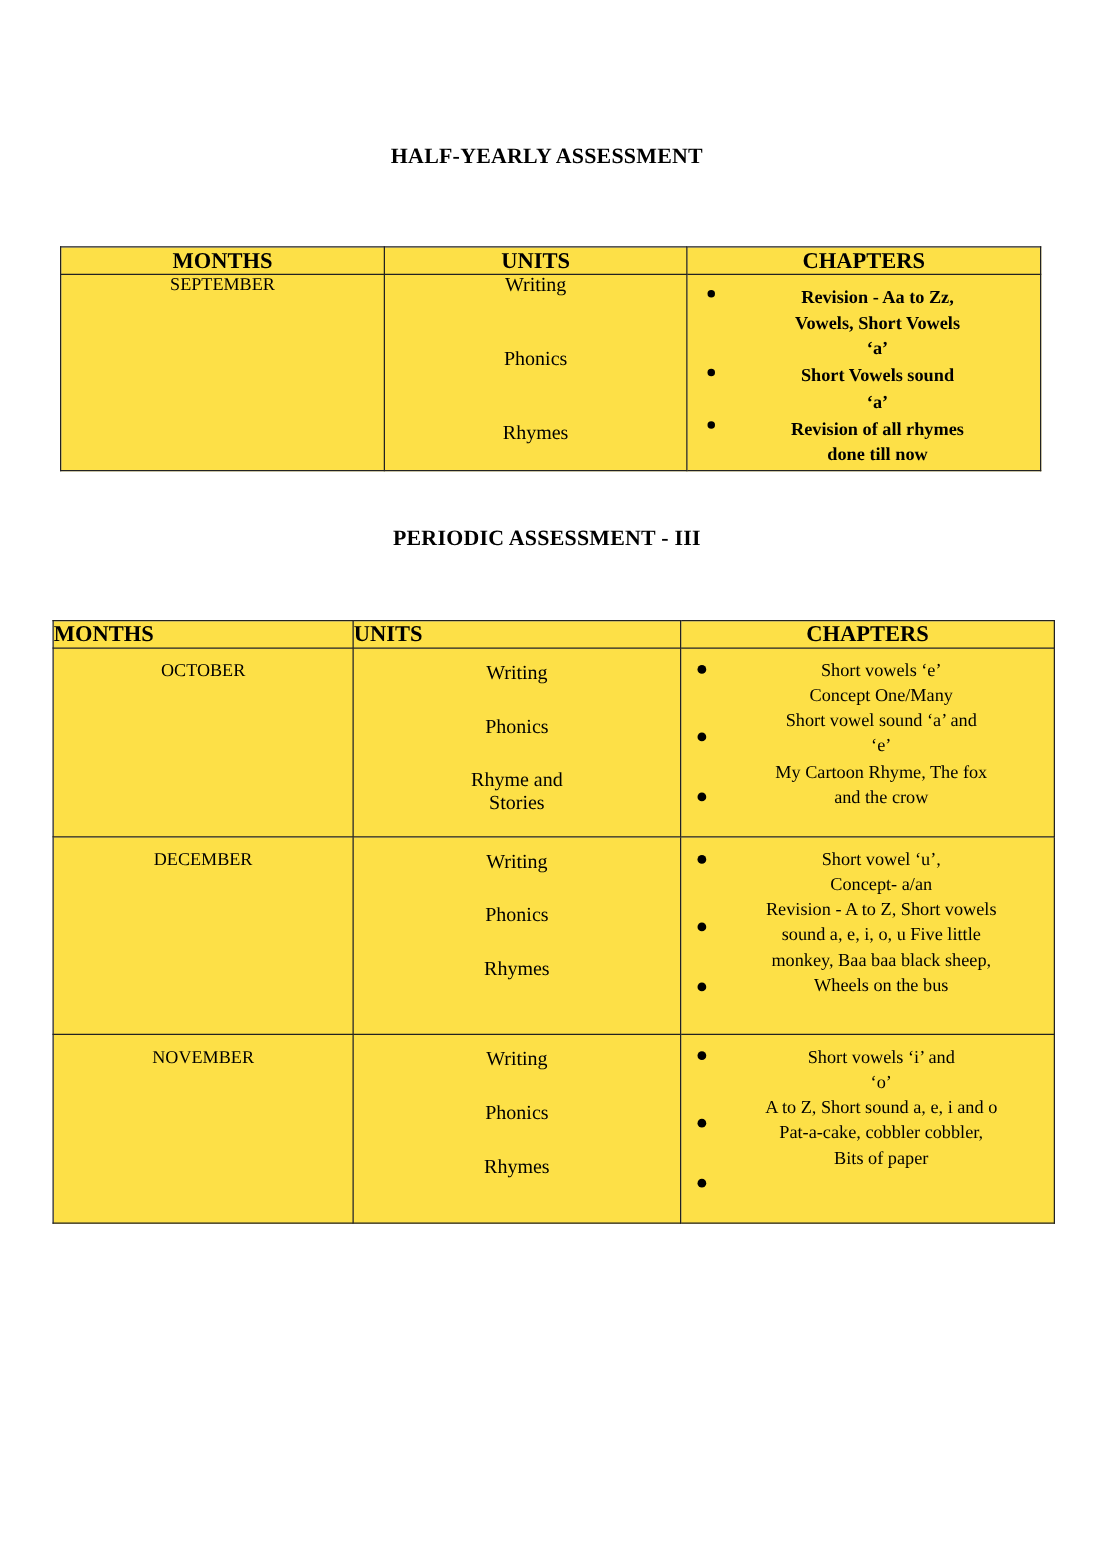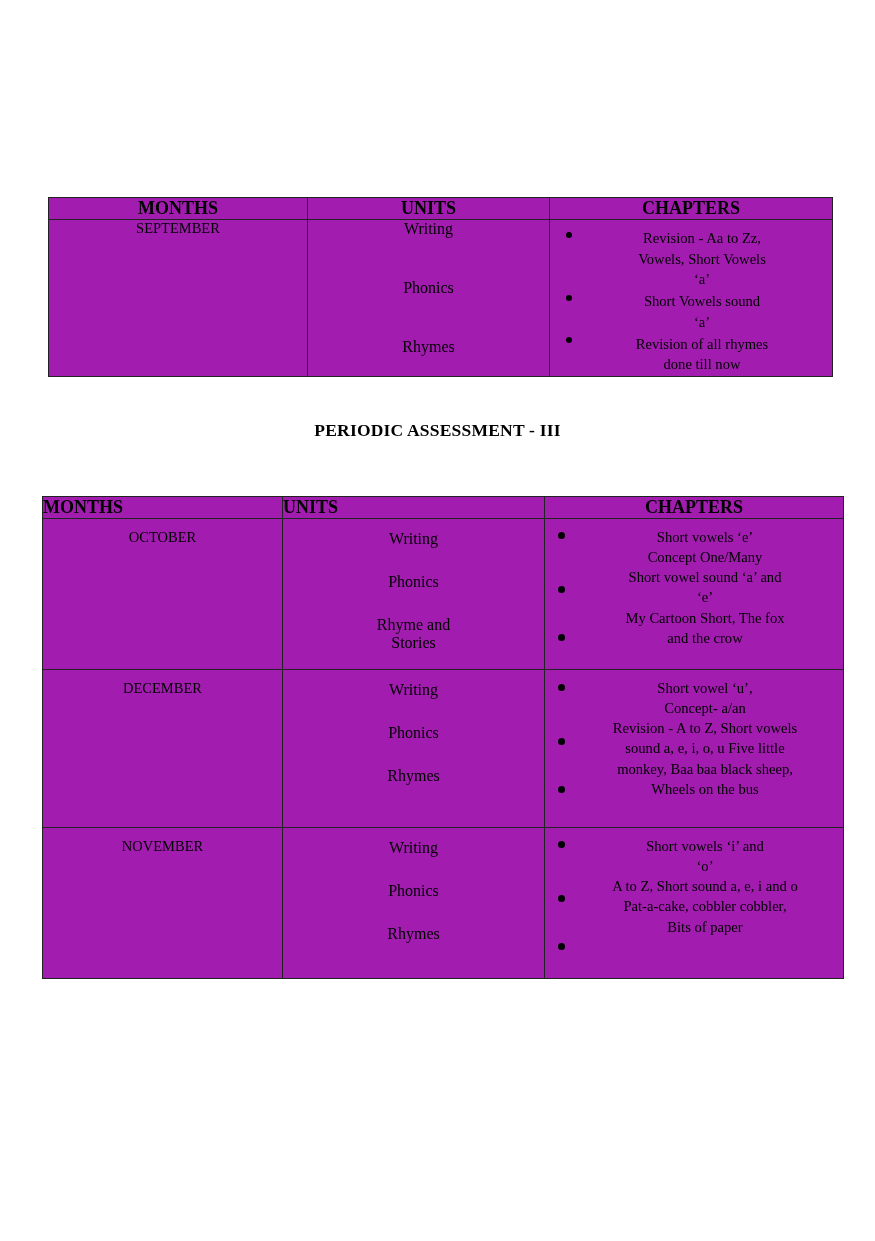--- a/index.html
+++ b/index.html
@@ -40,21 +40,21 @@
     position: absolute;
     border-collapse: collapse;
     table-layout: fixed;
     background: #fff;
   }
   .sched-table td,
   .sched-table th {
     border: 1.6px solid #222;
     padding: 0;
     vertical-align: top;
-    background: #a21caf;
+    background: #fde047;
   }
   .hdr-cell {
     font-weight: bold;
     font-size: 18px;
     padding: 9px 10px 10px 10px;
     text-align: center;
     vertical-align: middle;
   }
   .hdr-left { text-align: left; padding-left: 9px; }
 
@@ -90,20 +90,21 @@
     margin: 0;
     padding: 8px 6px 0 10px;
     font-size: 14.6px;
     line-height: 1.42;
   }
   .chap-list-inline li {
     position: relative;
     text-align: center;
     padding: 0 4px 0 22px;
     margin-bottom: 1px;
+    font-weight: bold;
   }
   .chap-list-inline li .bullet {
     position: absolute;
     left: 6px;
     top: 0.24em;
     width: 6px;
     height: 6px;
     border-radius: 50%;
     background: #000;
   }
@@ -158,20 +159,21 @@
     font-size: 14.6px;
     line-height: 1.38;
   }
   .chap-split .chap-text .chap-line { display: block; }
 </style>
 </head>
 <body>
 
 <div class="page">
 
+  <div class="section-title" id="title-half-yearly">HALF-YEARLY ASSESSMENT</div>
 
   <table class="sched-table" id="table-half-yearly">
     <colgroup>
       <col class="col-months">
         <col class="col-units">
         <col class="col-chapters">
     </colgroup>
     <thead>
       <tr>
         <th class="hdr-cell">MONTHS</th>
@@ -243,21 +245,21 @@
             <div class="gutter">
               <span class="bullet b1"></span>
               <span class="bullet b2"></span>
               <span class="bullet b3"></span>
             </div>
             <p class="chap-text">
               <span class="chap-line">Short vowels ‘e’</span>
               <span class="chap-line">Concept One/Many</span>
               <span class="chap-line">Short vowel sound ‘a’ and</span>
               <span class="chap-line">‘e’</span>
-              <span class="chap-line">My Cartoon Short, The fox</span>
+              <span class="chap-line">My Cartoon Rhyme, The fox</span>
               <span class="chap-line">and the crow</span>
             </p>
           </div>
         </td>
       </tr>
 
       <tr class="body-row last">
         <td class="month-cell">DECEMBER</td>
         <td class="units-cell">
           <span class="unit-line">Writing</span>

